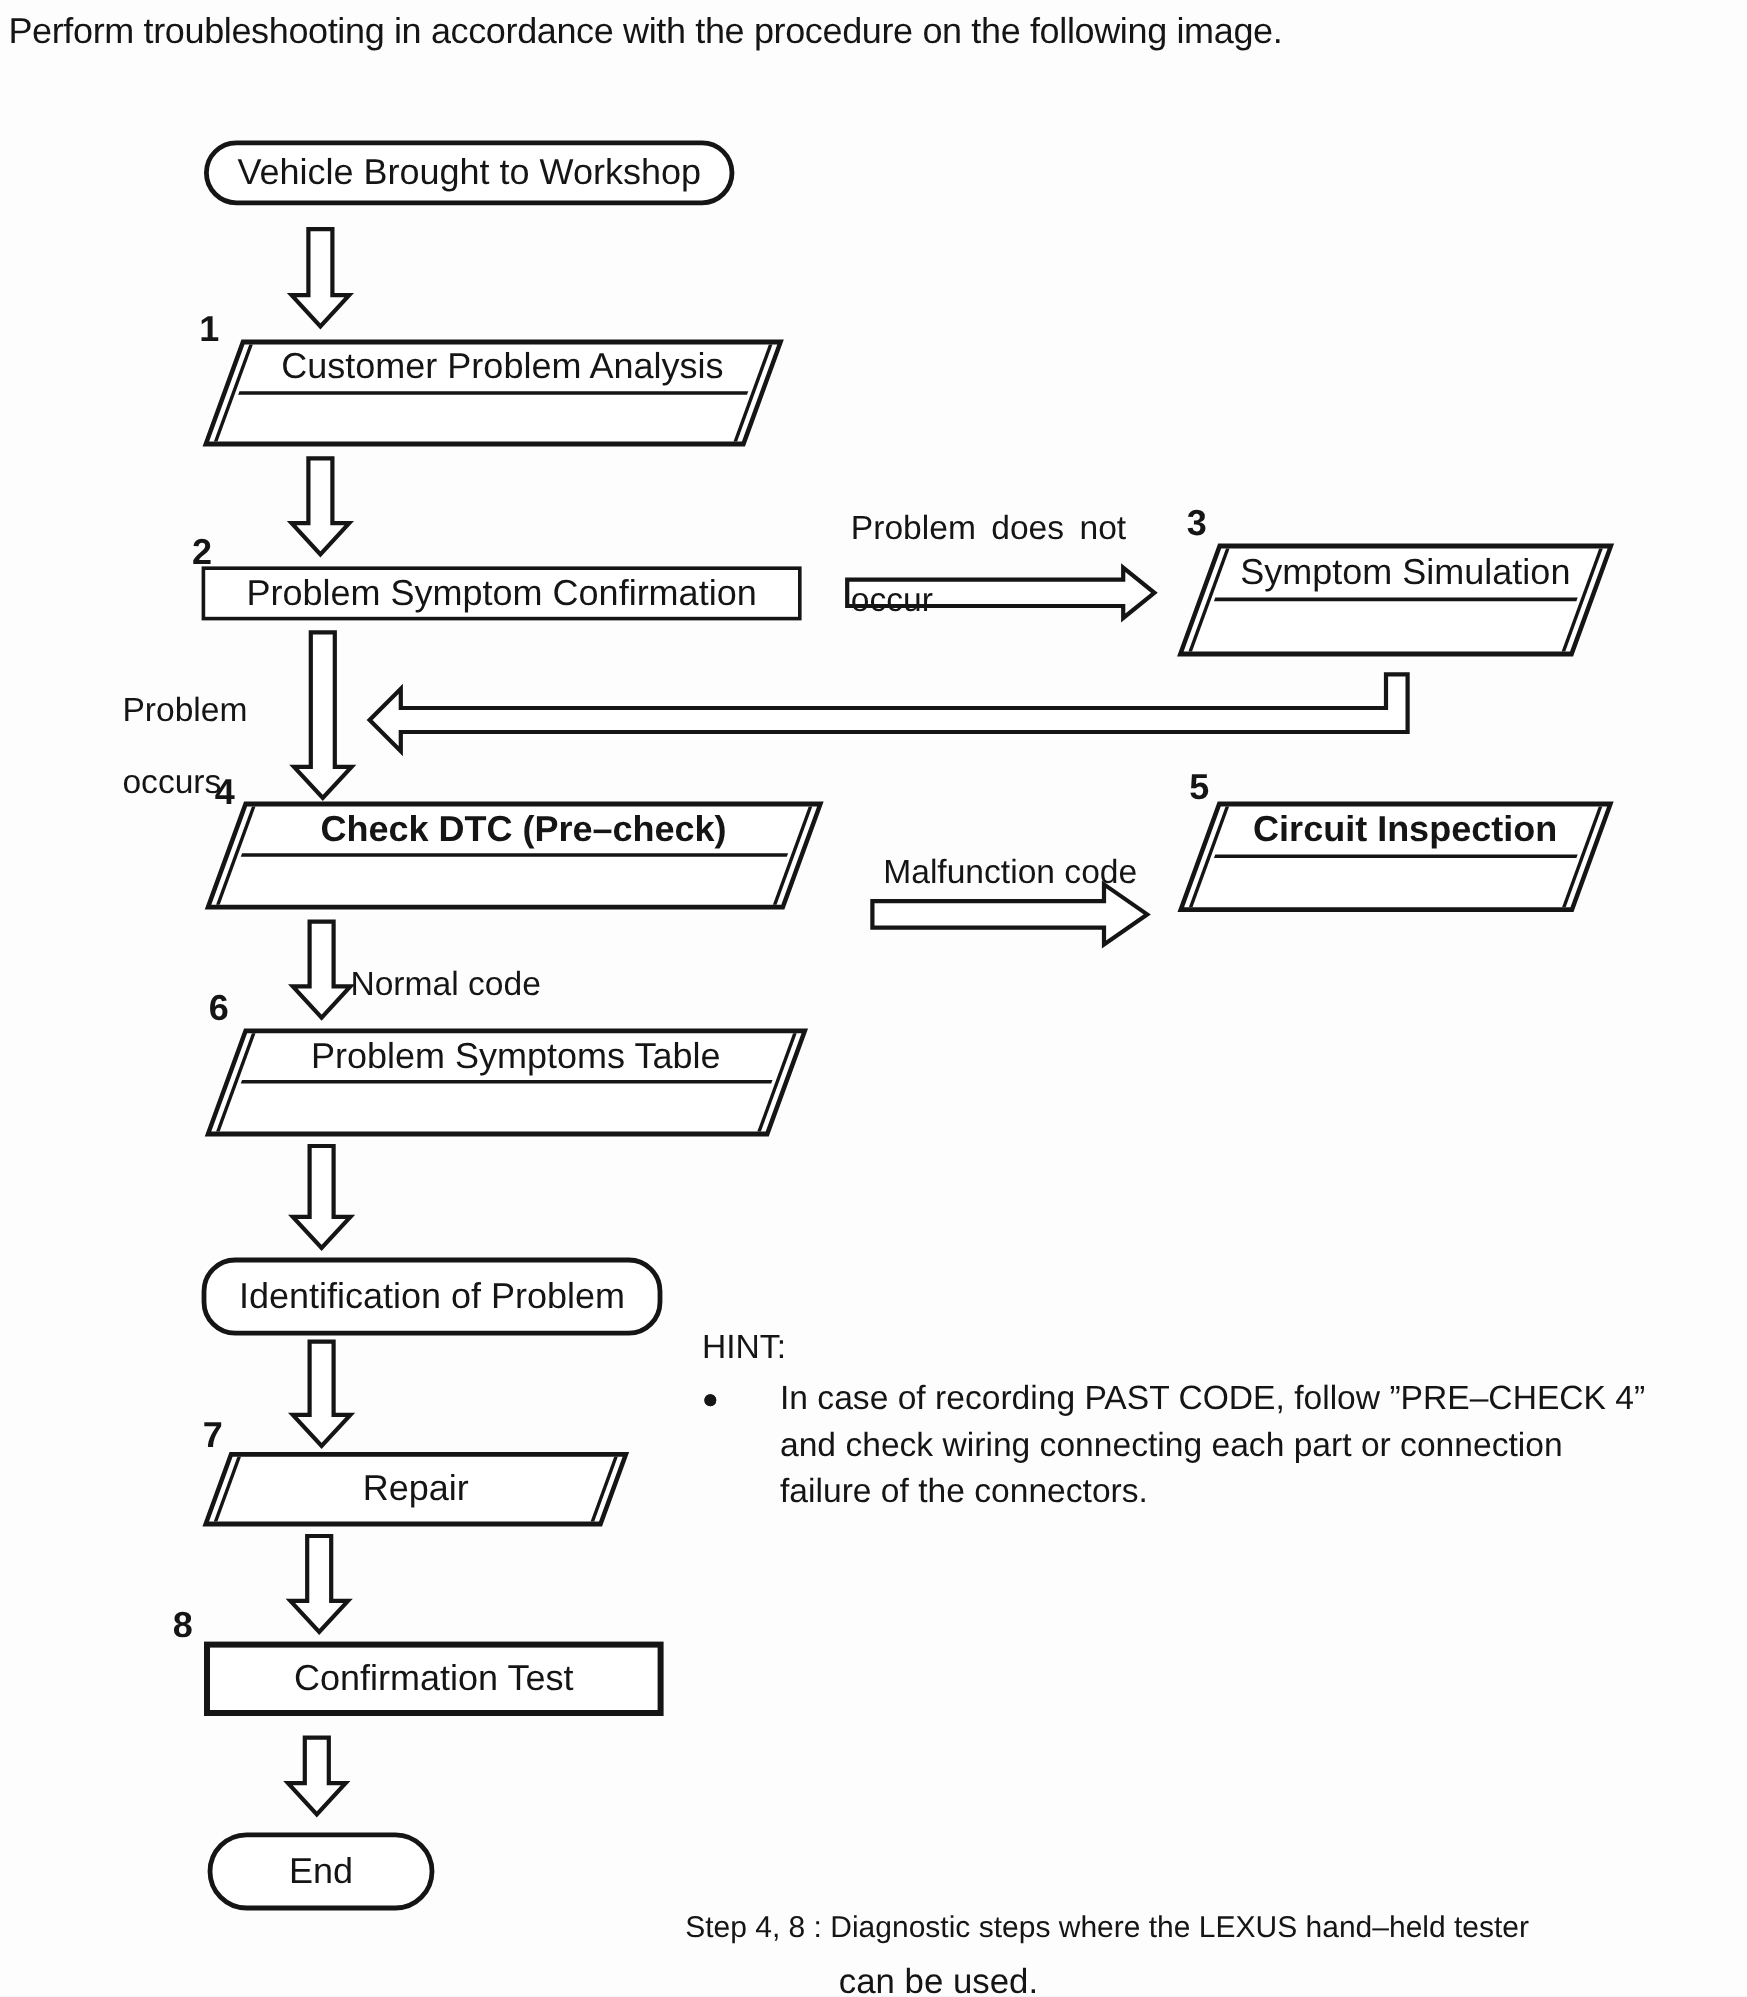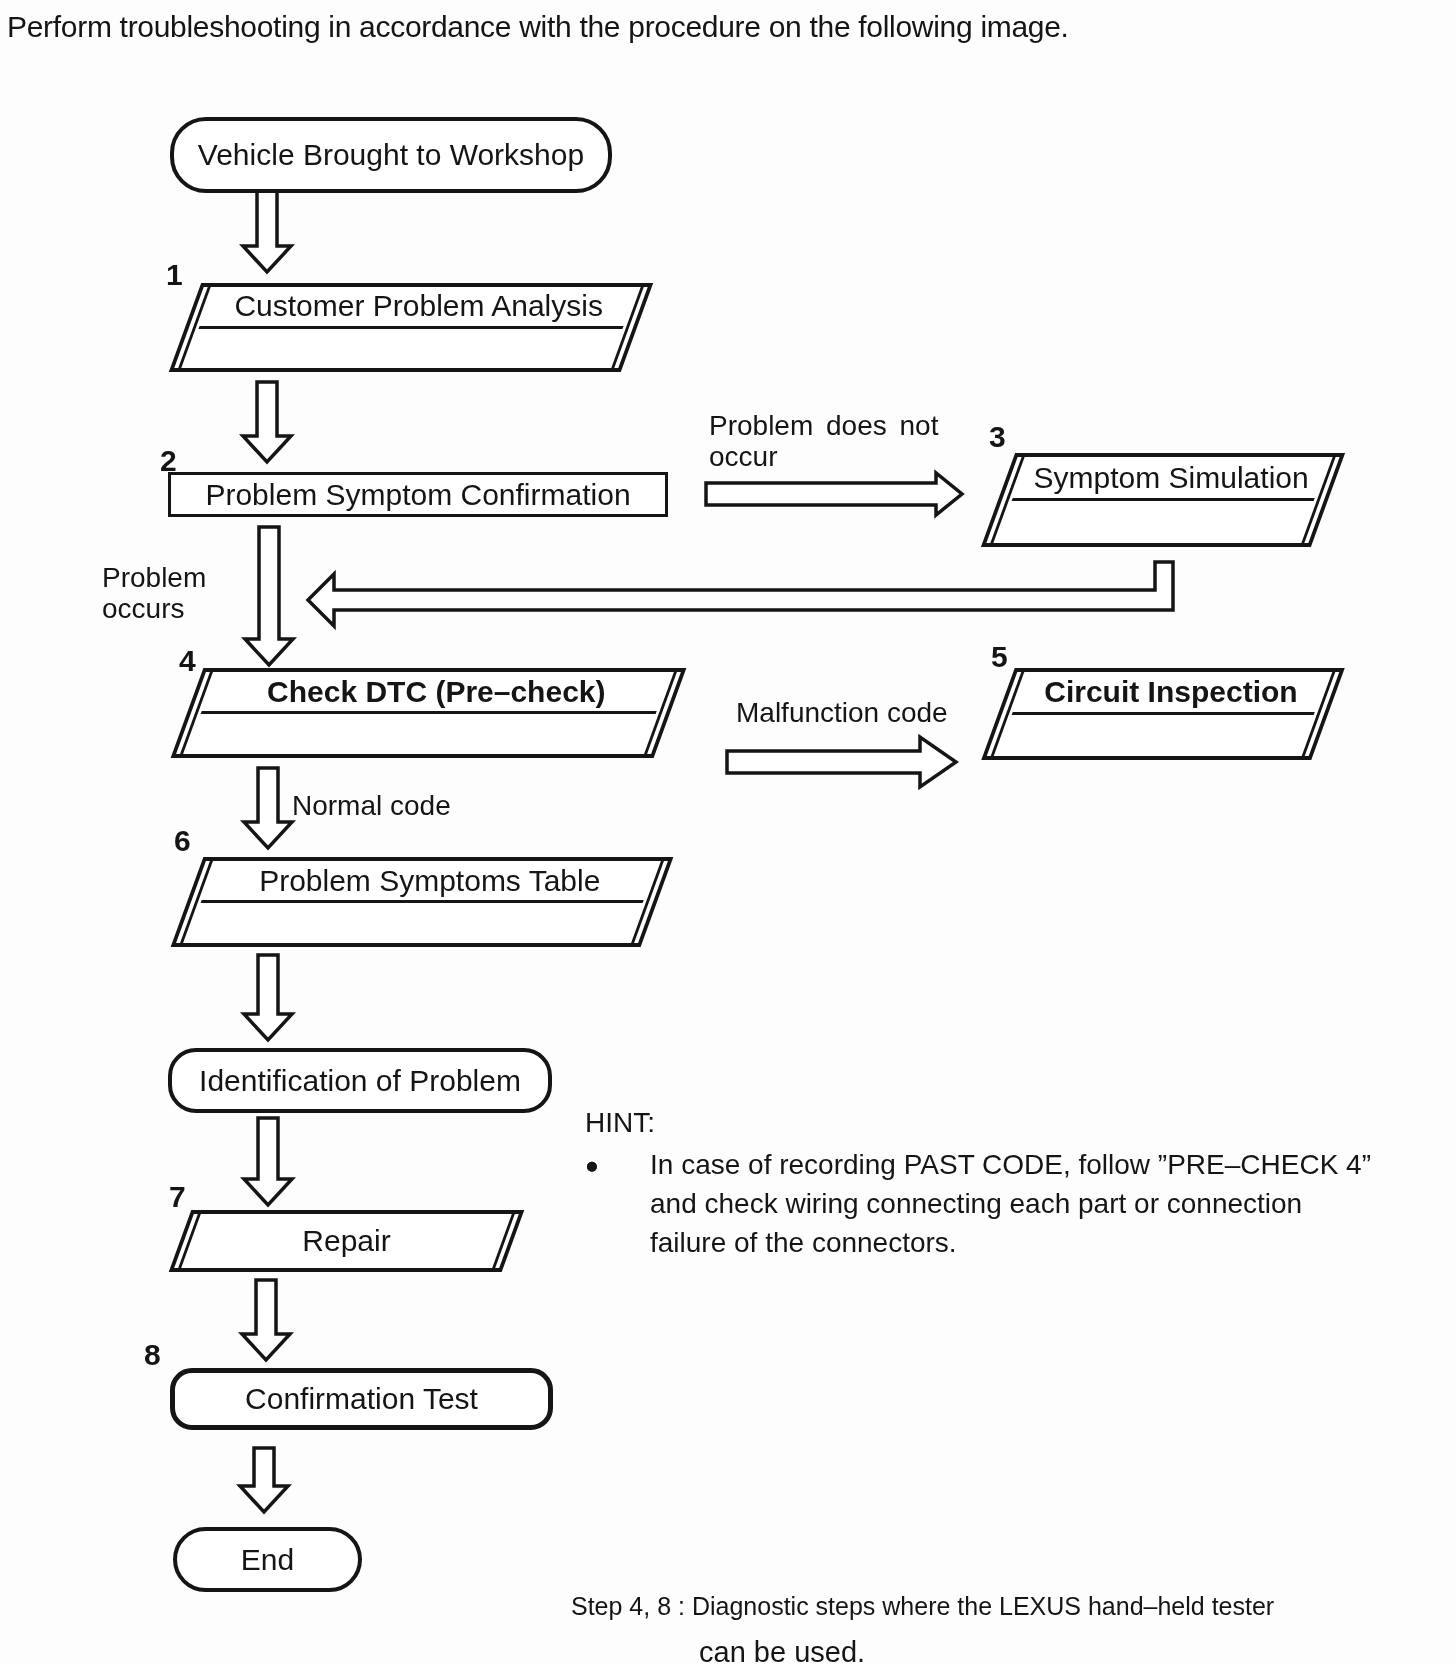--- a/index.html
+++ b/index.html
@@ -13,21 +13,21 @@
   .heading {
     position:absolute; left:7px; top:10px; width:1120px;
     font-size:30px; font-weight:400; letter-spacing:-0.3px;
   }
   svg.connectors { position:absolute; left:0; top:0; }
   svg.connectors path { fill:#ffffff; stroke:var(--ink); stroke-width:3.5; stroke-linejoin:miter; }
 
   .node { position:absolute; background:#fff; display:flex; align-items:center; justify-content:center; }
   .oval { border:4px solid var(--ink); border-radius:36px; font-size:30px; }
   .rect { border:3px solid var(--ink); font-size:30px; }
-  .rect.thick { border-width:5px;border-radius:22px; }
+  .rect.thick { border-width:5px; }
   .rect.mid { border-width:4px; }
 
   .para { position:absolute; background:#fff; border:4px solid var(--ink); transform:skewX(-20deg); }
   .para::before, .para::after {
     content:""; position:absolute; top:0; bottom:0; width:0;
     border-left:3px solid var(--ink);
   }
   .para::before { left:4px; }
   .para::after  { right:4px; }
   .para .para-divider {
@@ -36,21 +36,21 @@
   }
   .para .para-label {
     position:absolute; left:0; right:0; top:0; height:48%;
     display:flex; align-items:center; justify-content:center;
     transform:skewX(20deg); font-size:30px; white-space:nowrap;
   }
   .para.nodiv .para-label { height:100%; }
   .bold { font-weight:700; }
 
   .stepnum { position:absolute; font-size:30px; font-weight:700; }
-  .edge-label { position:absolute; font-size:28px; line-height:31px; }
+  .edge-label { position:absolute; font-size:28px; line-height:60px; }
   .edge-label.spread { word-spacing:5px; }
 
   .hint { position:absolute; left:585px; top:1106px; width:805px; font-size:28px; }
   .hint-title { line-height:34px; }
   .hint ul { list-style:none; margin-top:5px; }
   .hint li { position:relative; padding-left:65px; line-height:39px; width:790px; }
   .hint li .bullet-icon { position:absolute; left:0; top:1px; font-size:23px; }
 
   .footnote-1 { position:absolute; left:571px; top:1592px; font-size:25px; }
   .footnote-2 { position:absolute; left:699px; top:1636px; font-size:29px; }
@@ -69,21 +69,21 @@
     <path d="M706,483 H936 V473 L962,494 L936,515 V505 H706 Z"></path>
     <path d="M308,600 L334,574 L334,590 L1155,590 L1155,562 L1173,562 L1173,610 L334,610 L334,626 Z"></path>
     <path d="M727,751 H920 V737 L956,762 L920,787 V773 H727 Z"></path>
     <path d="M258,768 H278 V822 H292 L268,848 L244,822 H258 Z"></path>
     <path d="M258,955 H278 V1014 H292 L268,1040 L244,1014 H258 Z"></path>
     <path d="M258,1118 H278 V1179 H292 L268,1205 L244,1179 H258 Z"></path>
     <path d="M256,1280 H276 V1334 H290 L266,1360 L242,1334 H256 Z"></path>
     <path d="M254,1448 H274 V1486 H288 L264,1512 L240,1486 H254 Z"></path>
   </svg>
 
-  <div class="node oval" style="left:170px;top:117px;width:442px;height:76px;">
+  <div class="node oval" style="left:170px;top:117px;width:442px;height:54px;">
     <span>Vehicle Brought to Workshop</span>
   </div>
 
   <div class="stepnum" style="left:166px;top:258px;">1</div>
   <div class="para" style="left:185px;top:283px;width:452px;height:89px;">
     <div class="para-divider"></div>
     <div class="para-label">Customer Problem Analysis</div>
   </div>
 
   <div class="stepnum" style="left:160px;top:444px;">2</div>

